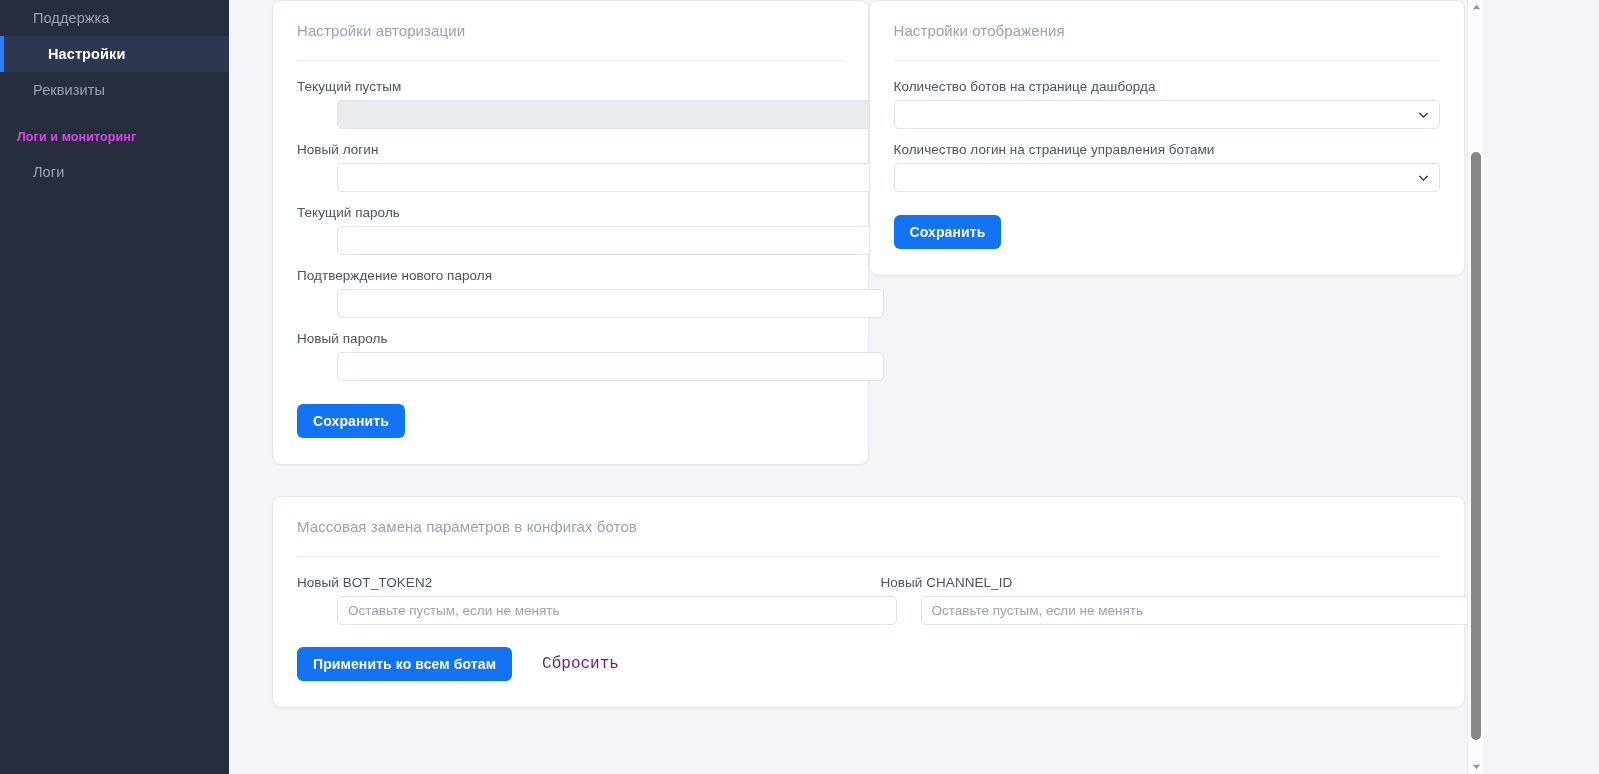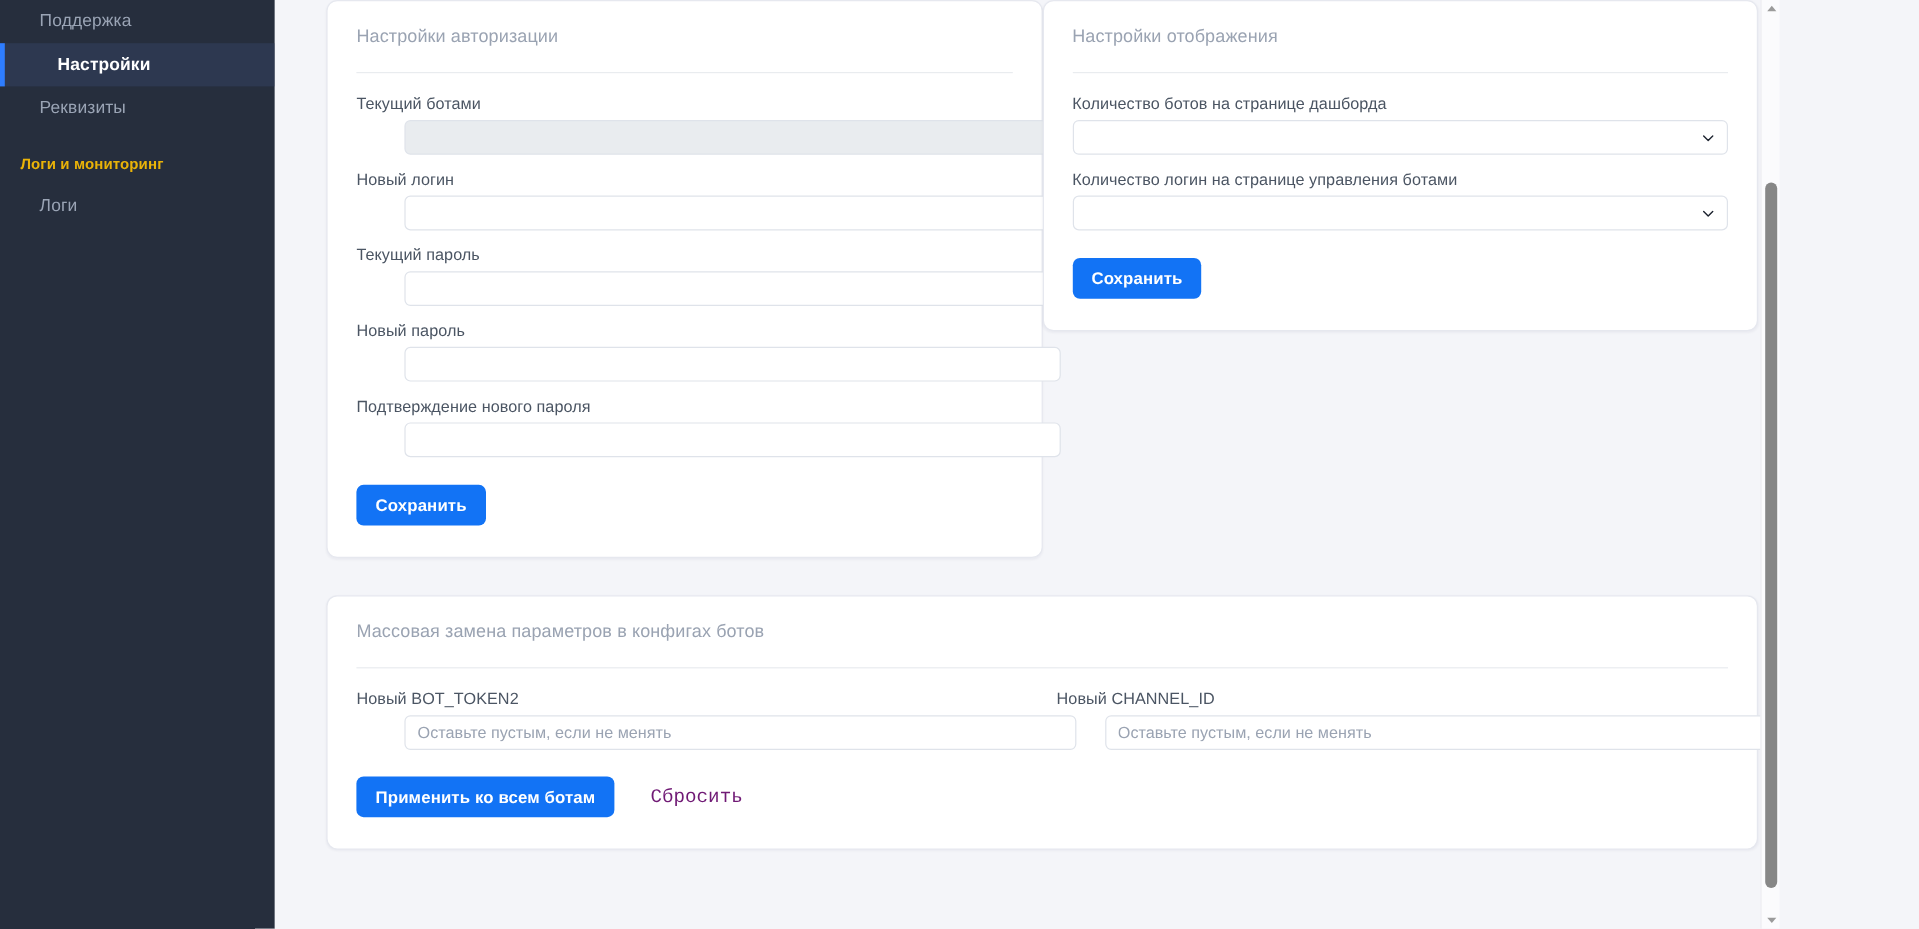--- a/index.html
+++ b/index.html
@@ -53,21 +53,21 @@
     width: 4px;
     background: #2e7dff;
   }
   .nav-section {
     height: 34px;
     display: flex;
     align-items: center;
     padding-left: 17px;
     font-size: 12.5px;
     font-weight: 700;
-    color: #eab308;
+    color: #d946ef;
     letter-spacing: 0.1px;
     margin-top: 12px;
     white-space: nowrap;
   }
 
   
   .main {
     flex: 1;
     height: 774px;
     background: #f4f5f9;
@@ -256,41 +256,41 @@
       <div class="col">
         <section class="card">
           <div class="card-header">
             <div class="card-header-inner">
               <span class="card-title">Настройки авторизации</span>
             </div>
           </div>
           <div class="card-body">
 
             <div class="field">
-              <label class="flabel">Текущий ботами</label>
+              <label class="flabel">Текущий пустым</label>
               <input class="fcontrol disabled" type="text" disabled="" value="" style="">
             </div>
 
             <div class="field">
               <label class="flabel">Новый логин</label>
               <input class="fcontrol" type="text" value="" style="">
             </div>
 
             <div class="field">
               <label class="flabel">Текущий пароль</label>
               <input class="fcontrol" type="password" value="" style="">
             </div>
 
             <div class="field">
+              <label class="flabel">Подтверждение нового пароля</label>
+              <input class="fcontrol" type="password" value="" style="">
+            </div>
+
+            <div class="field">
               <label class="flabel">Новый пароль</label>
-              <input class="fcontrol" type="password" value="" style="">
-            </div>
-
-            <div class="field">
-              <label class="flabel">Подтверждение нового пароля</label>
               <input class="fcontrol" type="password" value="" style="">
             </div>
 
             <div class="save-row">
               <button class="btn">Сохранить</button>
             </div>
 
           </div>
         </section>
       </div>

